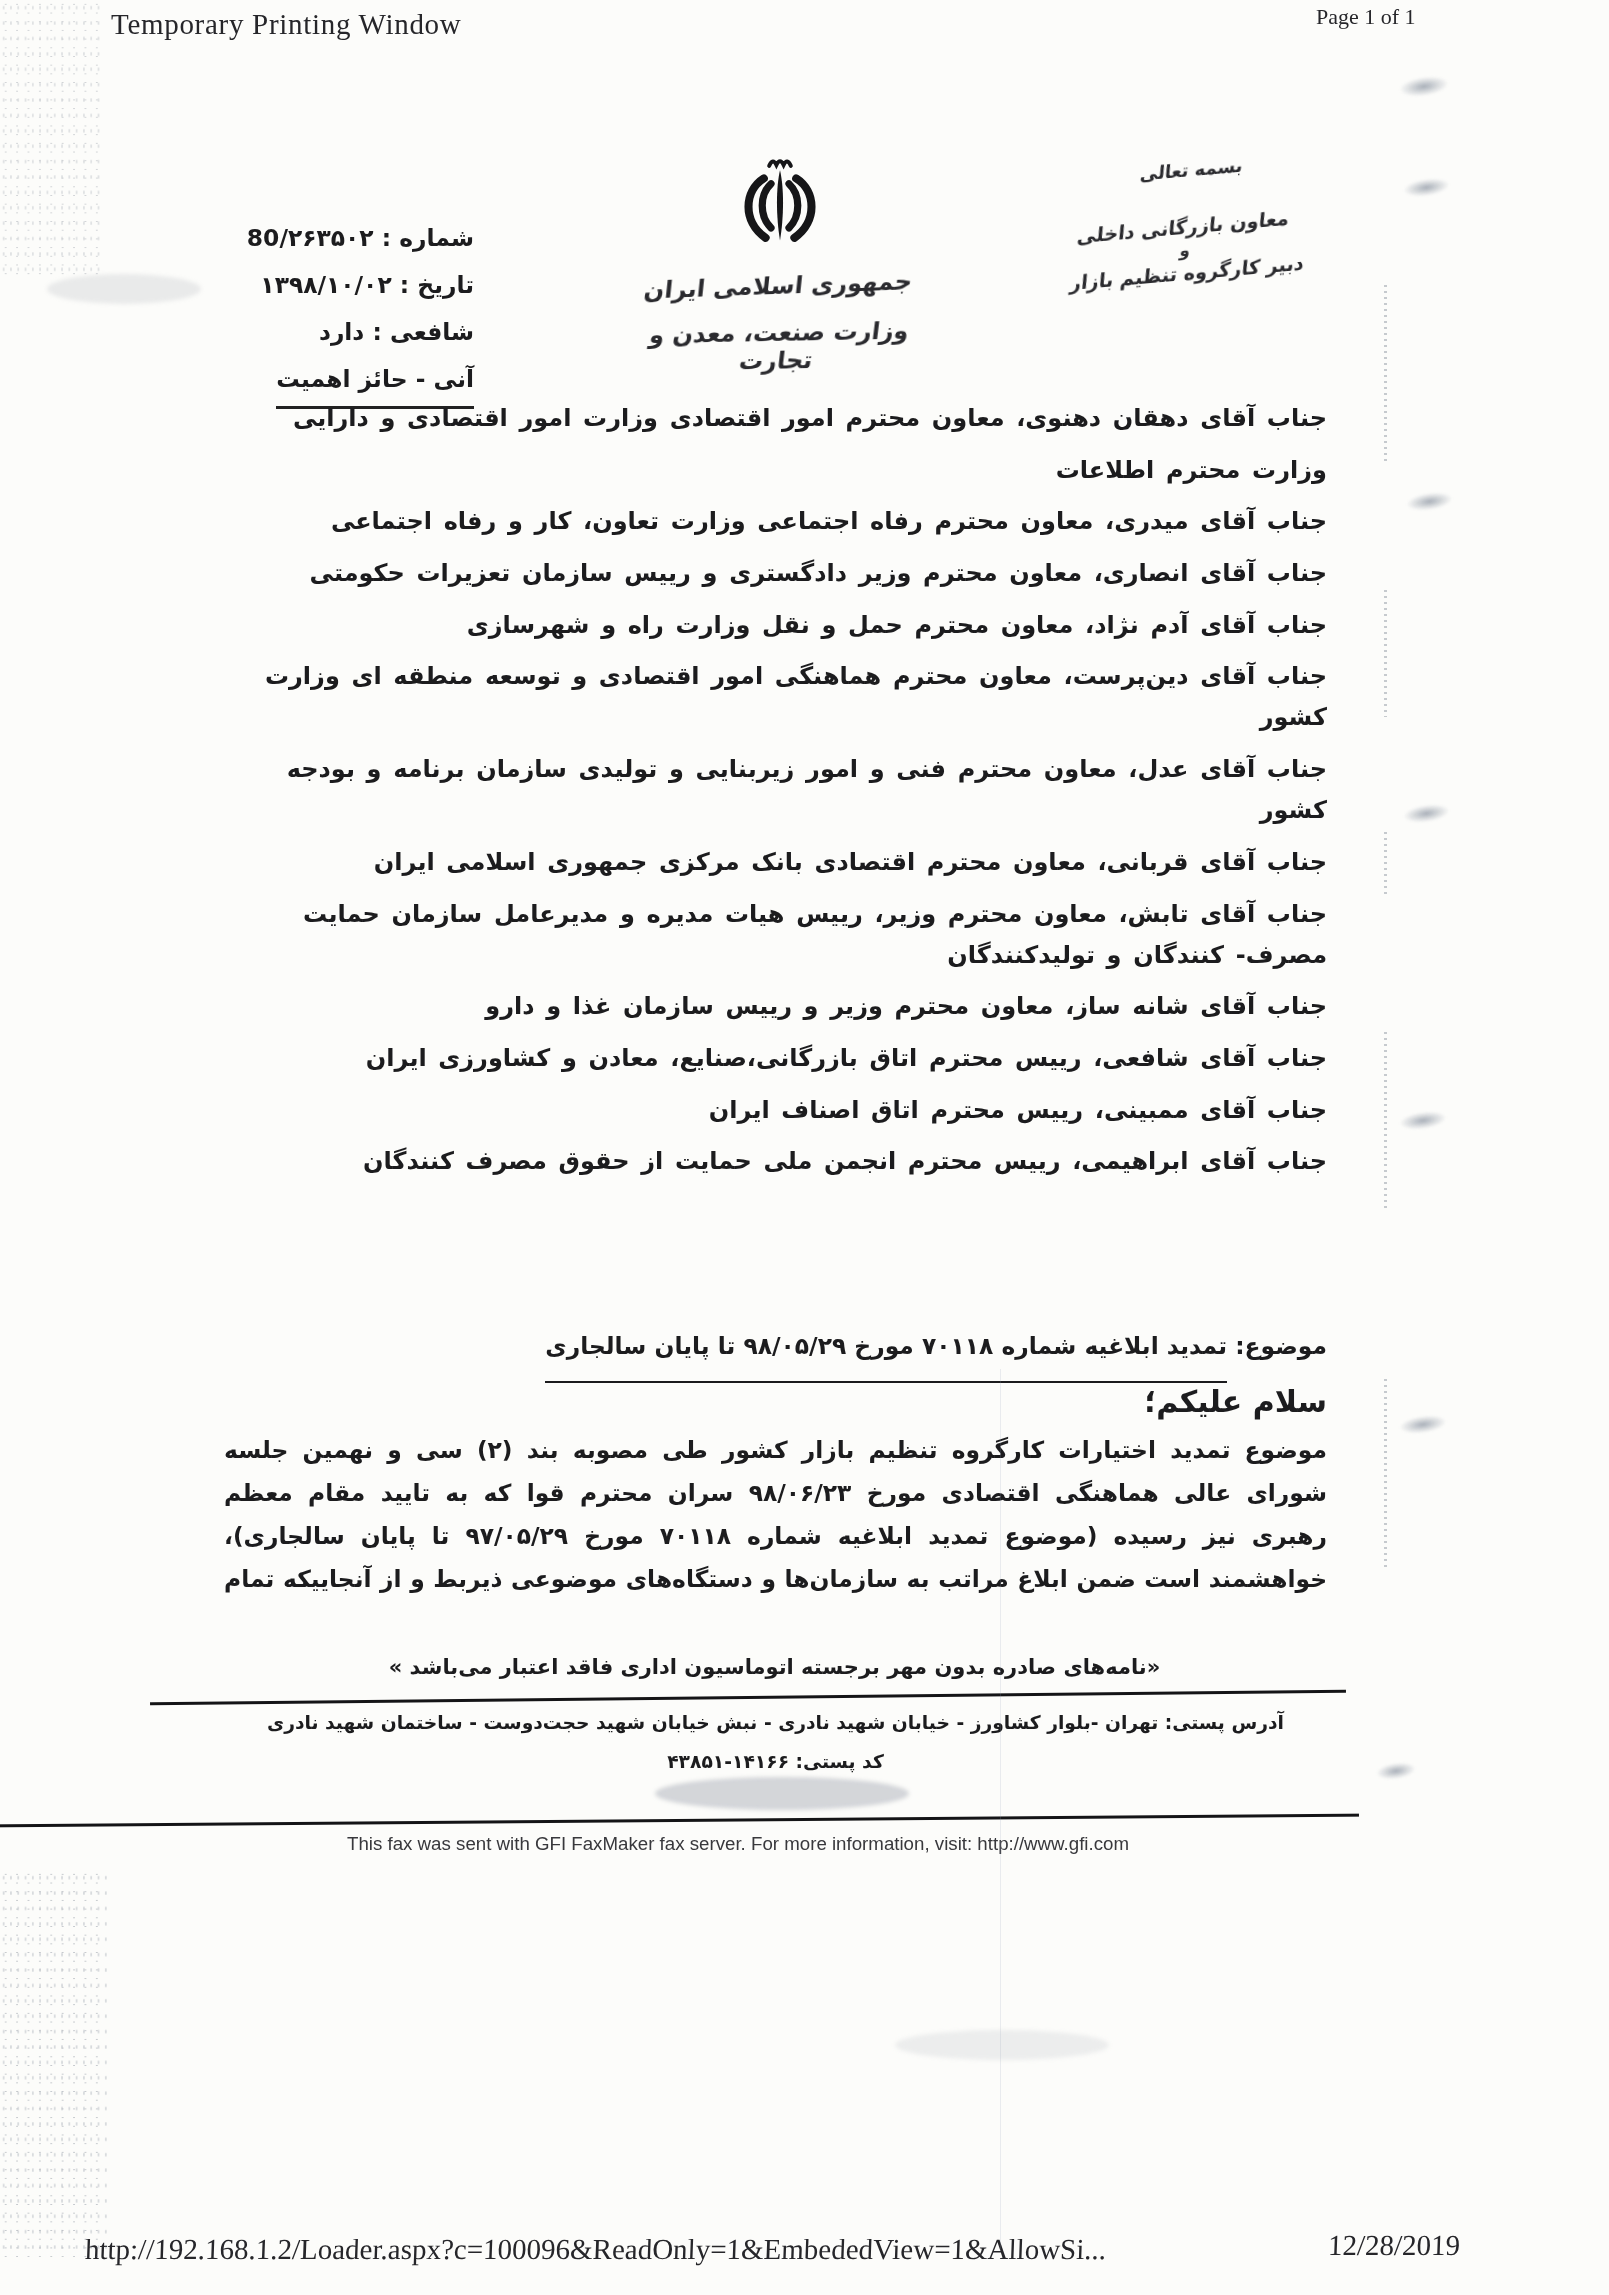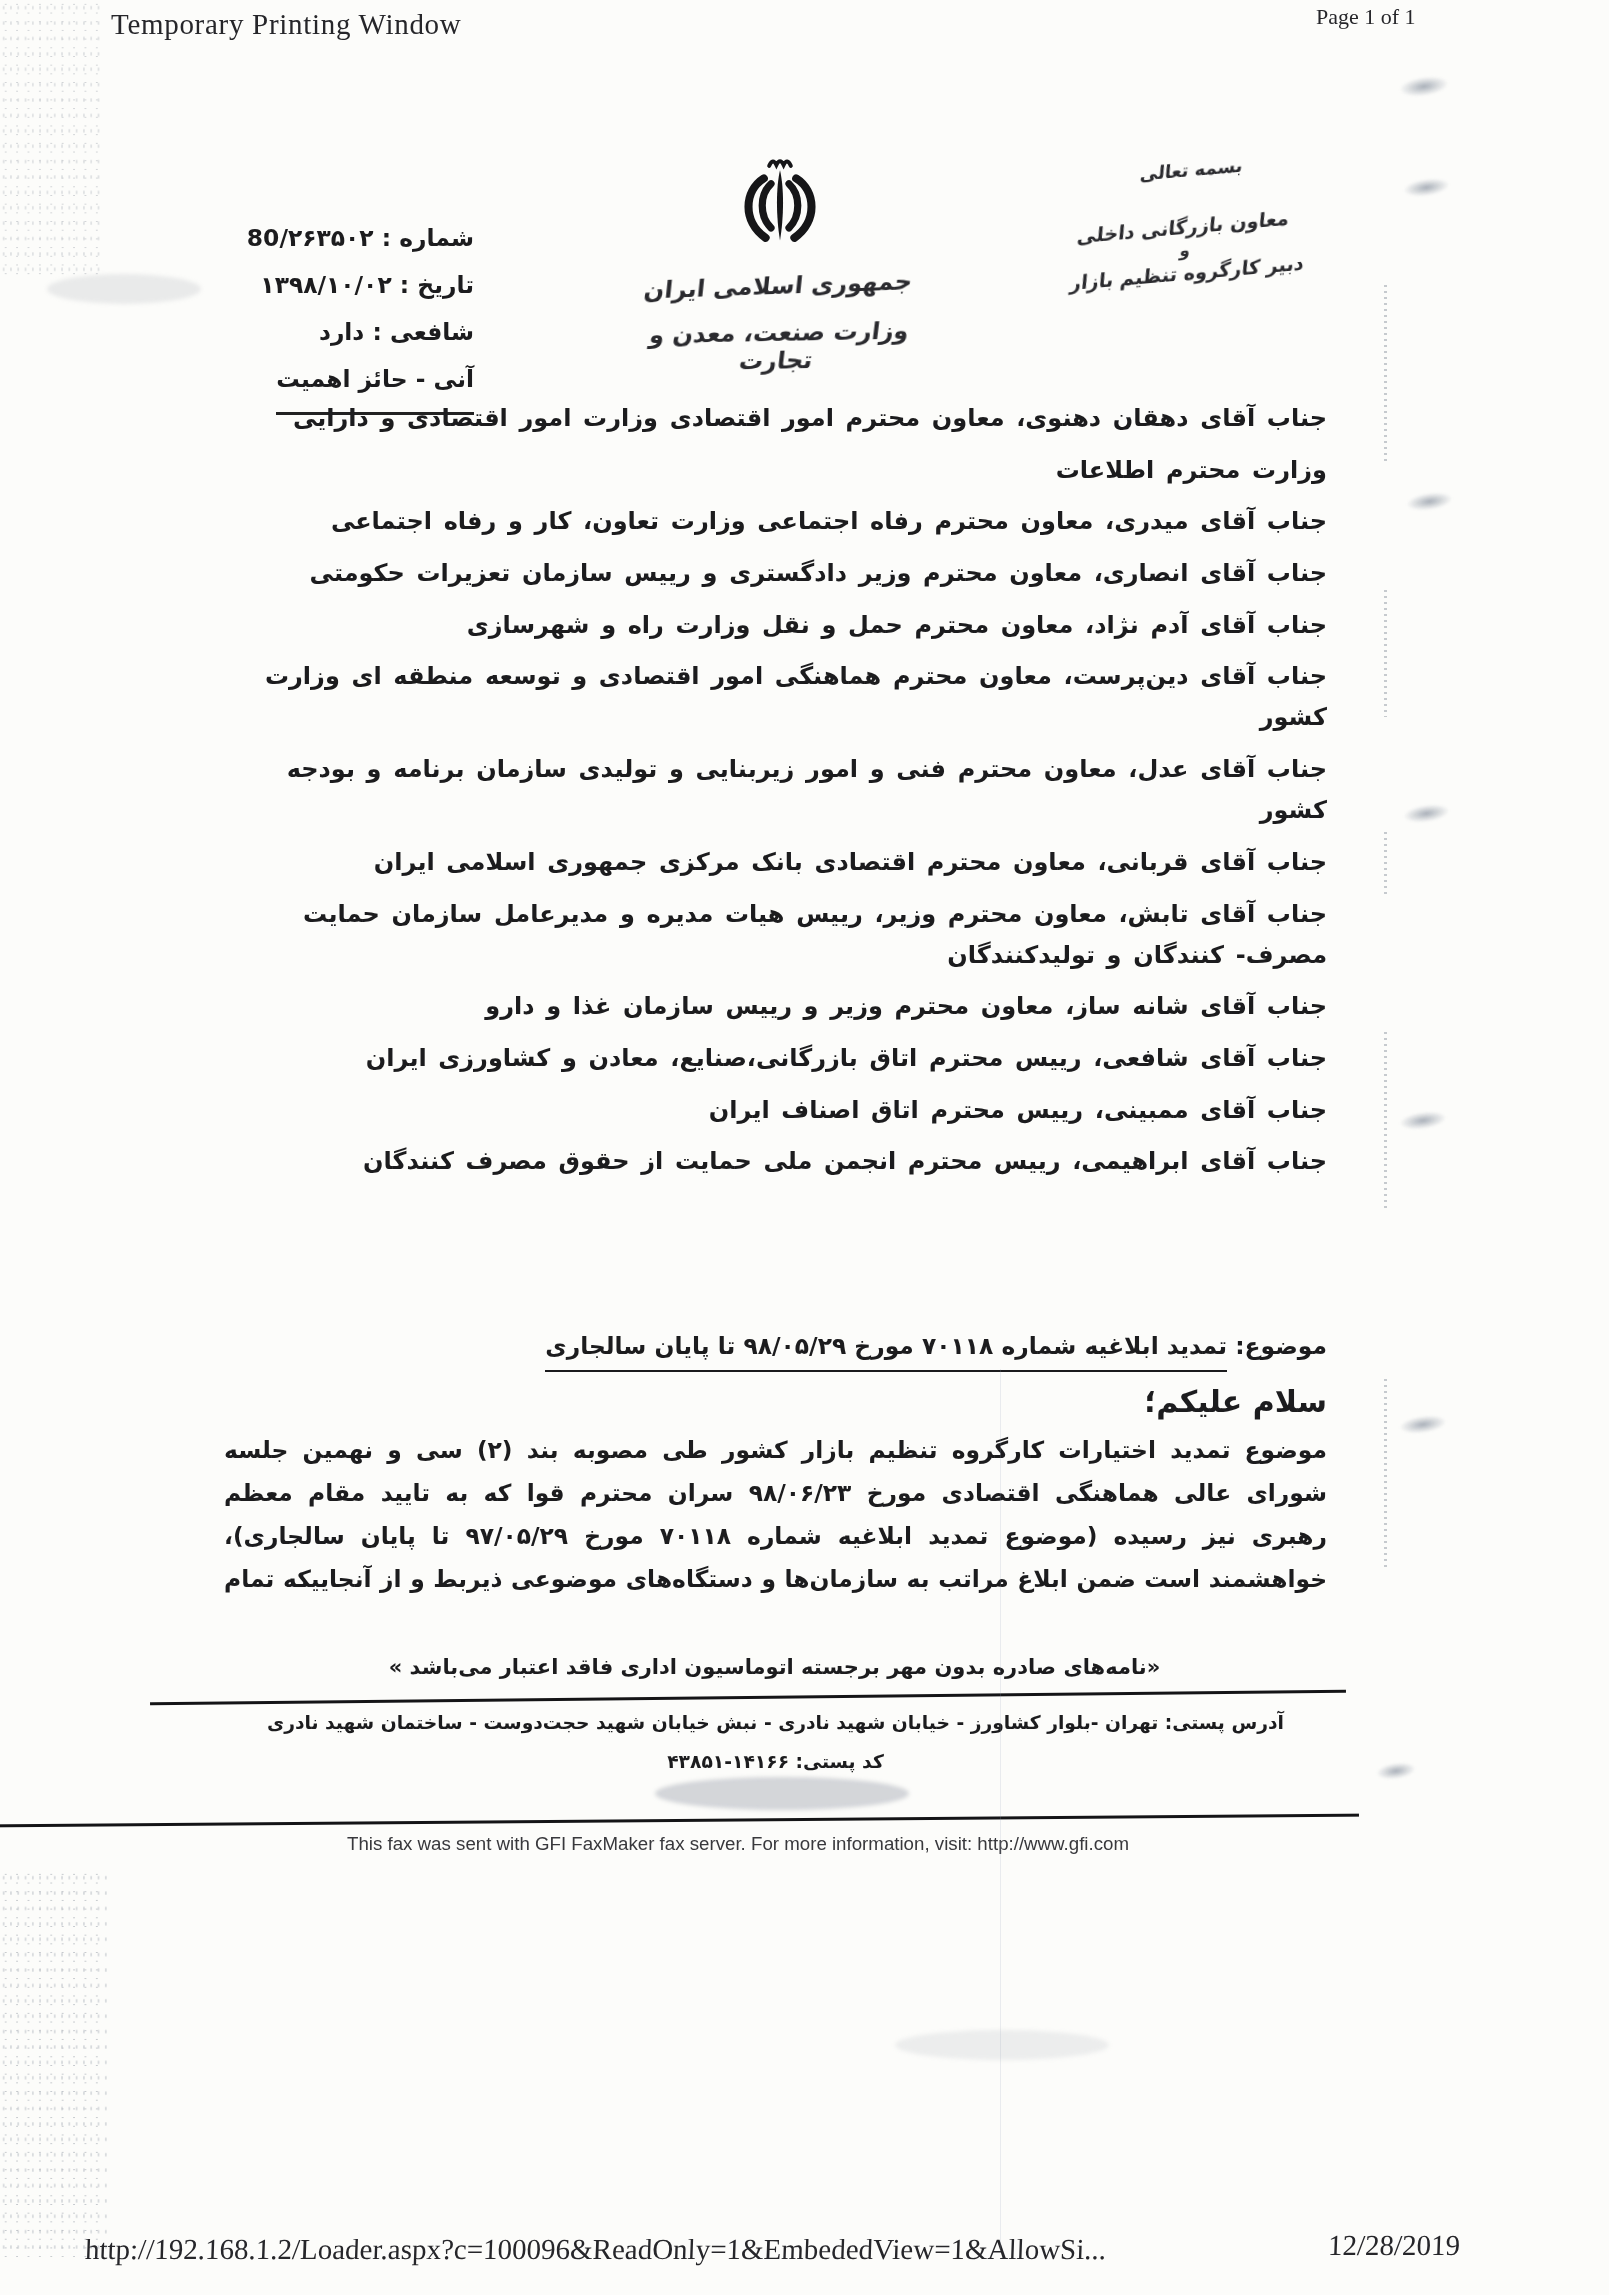--- a/index.html
+++ b/index.html
@@ -11,38 +11,38 @@
   .abs{position:absolute;}
   .serif{font-family:"Liberation Serif", serif;color:#26262a;}
   .scan{filter:blur(0.3px);color:#1c1c1e;}
   .scan-soft{filter:blur(0.4px);color:#2a2a2e;}
   .fa{direction:rtl;font-weight:bold;}
   
   .win-title{left:111px;top:8px;font-size:29px;letter-spacing:0.7px;}
   .page-ind{left:1316px;top:4px;font-size:22px;}
   
   .meta{left:200px;top:215px;width:274px;text-align:right;font-size:23.4px;line-height:47px;}
-  .meta .prio{display:inline-block;border-bottom:3.3px solid #222;padding-bottom:18px;line-height:29px;margin-top:0;}
+  .meta .prio{display:inline-block;border-bottom:3.3px solid #222;padding-bottom:12px;line-height:29px;margin-top:0;}
   
   .emblem{left:723px;top:155px;width:114px;height:117px;filter:blur(0.5px);}
   .republic{left:641px;top:272px;width:274px;text-align:center;font-size:24px;transform:skewX(-8deg) rotate(-2deg);}
   .ministry{left:614px;top:319px;width:327px;text-align:center;font-size:24px;transform:skewX(-8deg) rotate(-1deg);}
   
   .hand{left:1032px;top:160px;width:301px;text-align:center;transform:rotate(-5deg);}
   .hand div{transform:skewX(-10deg);}
   .hand .h1{font-size:18px;margin-right:-27px;}
   .hand .h2{font-size:19.4px;margin-top:35px;letter-spacing:0.7px;}
   .hand .h3{font-size:16.7px;margin-top:1.3px;}
   .hand .h4{font-size:19.4px;margin-top:1.3px;letter-spacing:2px;}
   
   .recips{left:224px;top:398px;width:1103px;font-size:24px;line-height:41px;word-spacing:3.3px;text-align:right;}
   .recips .r{margin-bottom:10.7px;}
   
   .subject{left:224px;top:1328px;width:1103px;font-size:23.4px;line-height:37px;text-align:right;}
-  .subject .u{border-bottom:2.7px solid #1b1b1d;padding-bottom:10px;}
+  .subject .u{border-bottom:2.7px solid #1b1b1d;padding-bottom:21px;}
   
   .salut{left:224px;top:1384px;width:1103px;font-size:30px;}
   
   .bodytxt{left:224px;top:1429px;width:1103px;font-size:23.4px;}
   .bodytxt .bl{line-height:43px;height:43px;text-align:justify;text-align-last:justify;direction:rtl;font-weight:bold;}
   
   .valid{left:223px;top:1655px;width:1103px;text-align:center;font-size:21px;}
   
   .rule{background:#141416;height:3.3px;filter:blur(0.5px);}
   .rule1{left:150px;top:1696px;width:1196px;transform:rotate(-0.6deg);}

